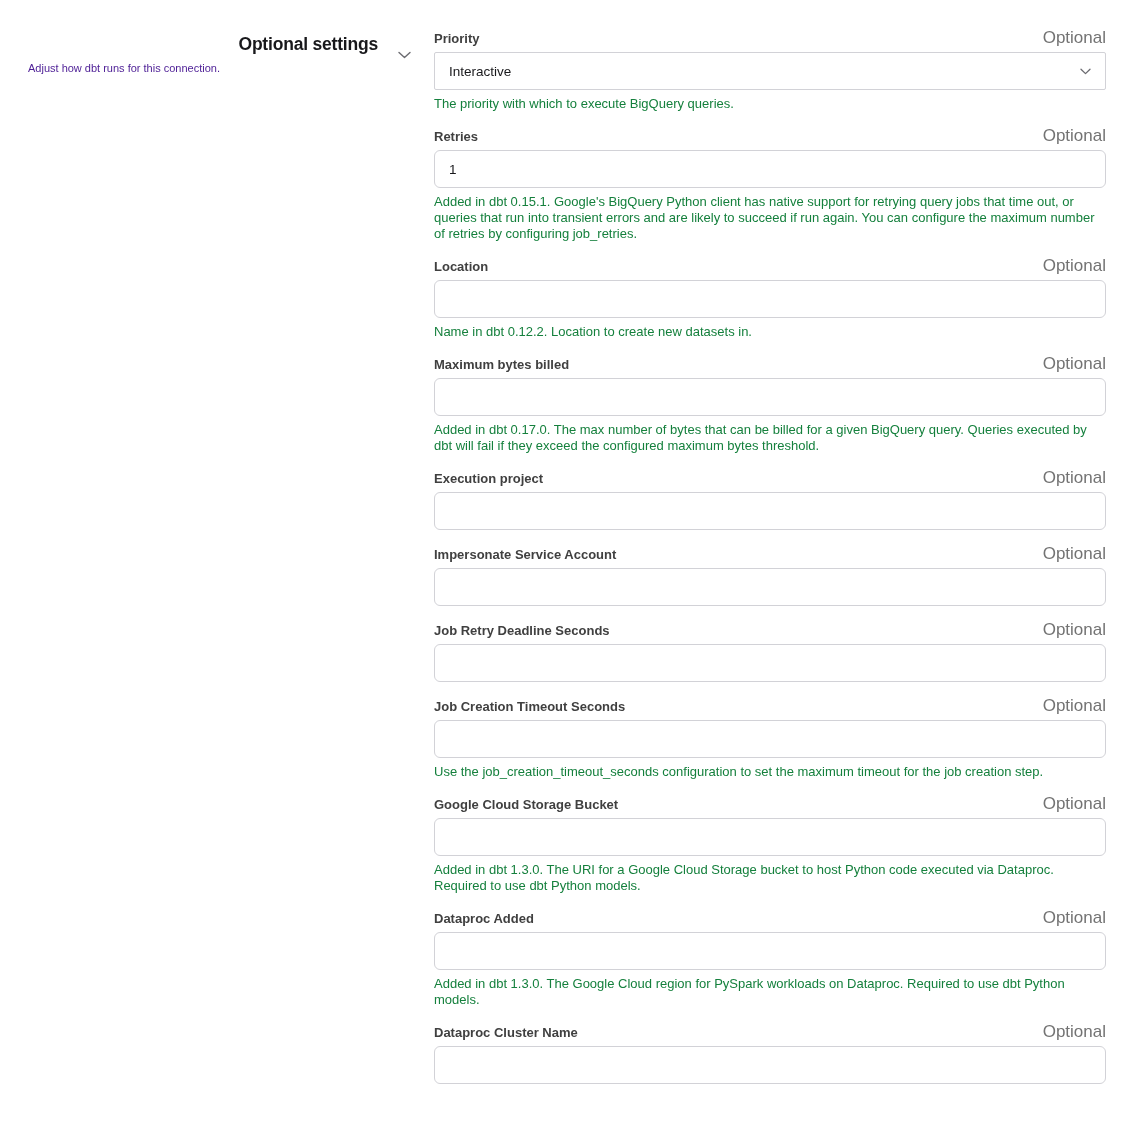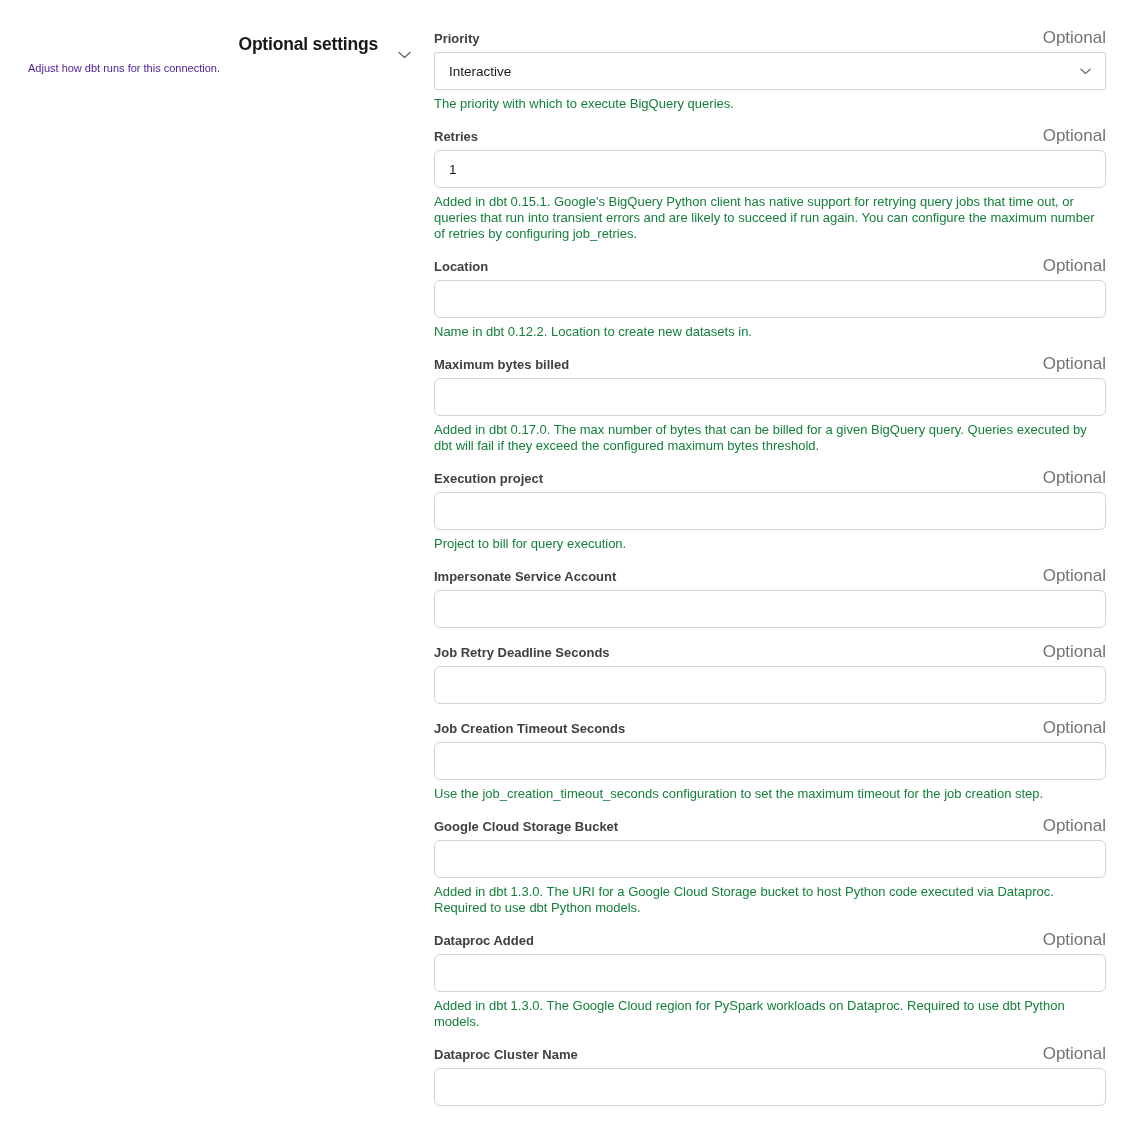--- a/index.html
+++ b/index.html
@@ -182,21 +182,20 @@
     <p class="field-help">Added in dbt 0.17.0. The max number of bytes that can be billed for a given BigQuery query. Queries executed by dbt will fail if they exceed the configured maximum bytes threshold.</p>
   </div>
 
   <div class="field">
     <div class="field-header">
       <label class="field-label">Execution project</label>
       <span class="optional-tag">Optional</span>
     </div>
     
     <input class="text-input" type="text" style="">
-    <p class="field-help">Project to bill for query execution.</p>
   </div>
 
   <div class="field">
     <div class="field-header">
       <label class="field-label">Impersonate Service Account</label>
       <span class="optional-tag">Optional</span>
     </div>
     
     <input class="text-input" type="text" style="">
     

